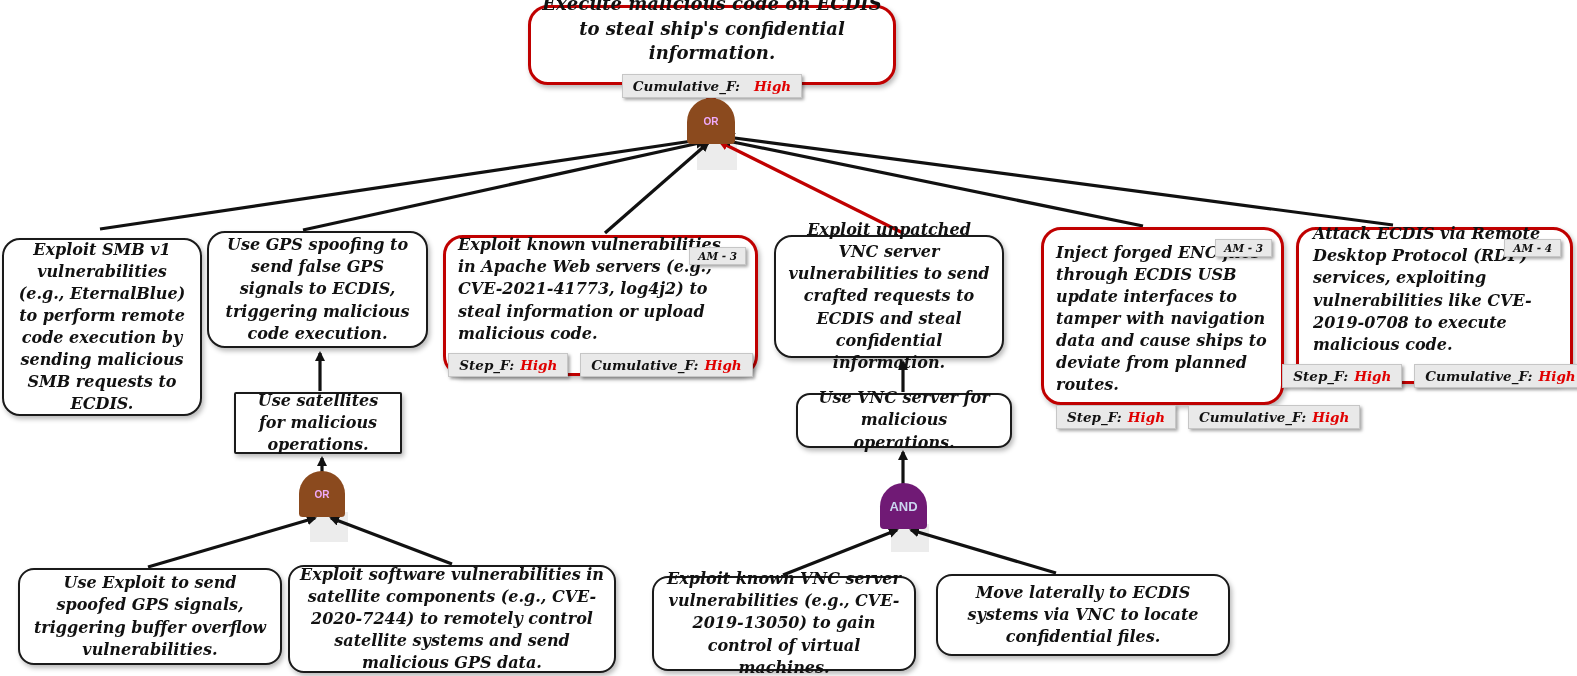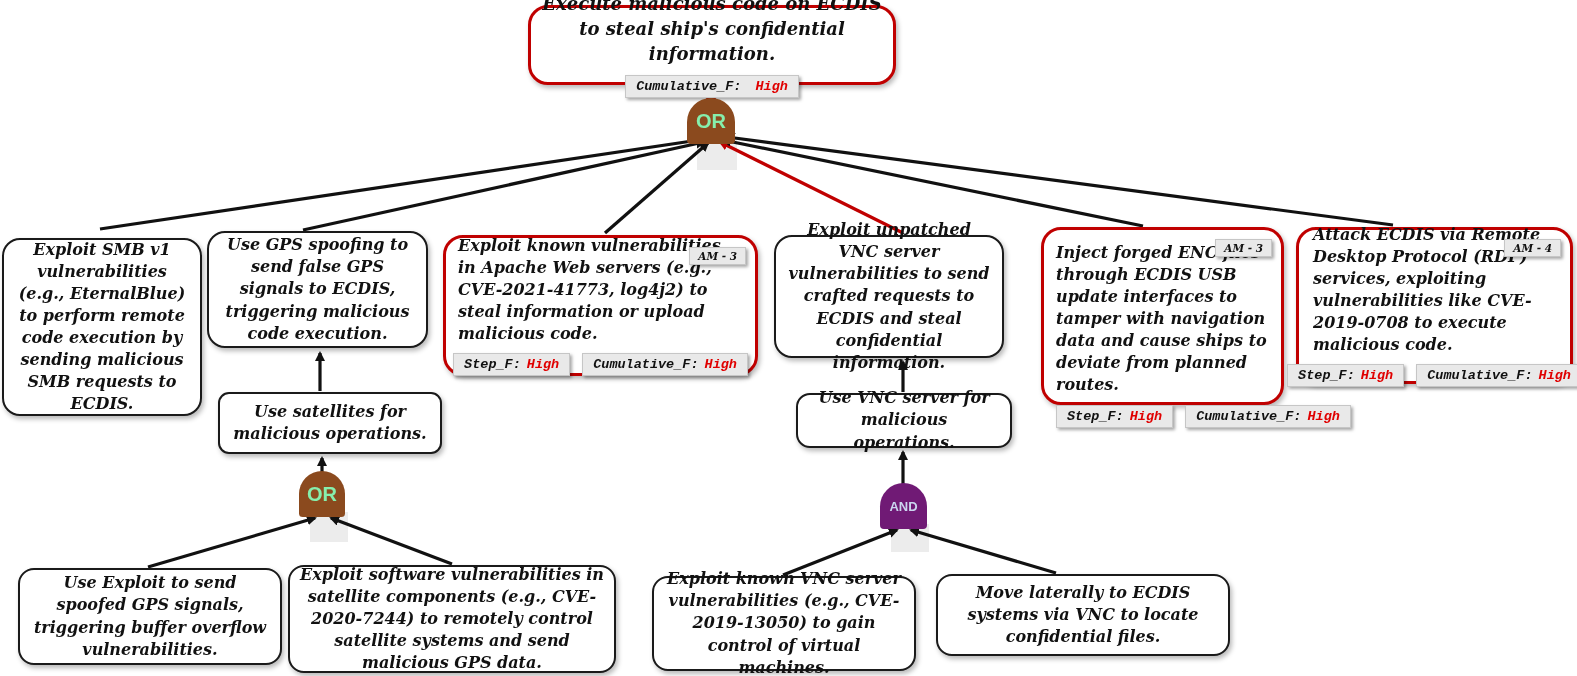--- a/index.html
+++ b/index.html
@@ -12,28 +12,28 @@
   .node .txt{font-style:italic;font-weight:bold;color:#111;font-size:16px;line-height:1.38;
              text-align:center;width:100%;}
   .node.critical{border:3px solid #C00000;border-radius:20px;}
   .node.leftalign .txt{text-align:left;}
   .am-badge{position:absolute;top:9px;right:9px;background:#E9E9E9;border:1px solid #c6c6c6;
             box-shadow:2px 2px 3px rgba(0,0,0,0.35);font-style:italic;font-weight:bold;
             font-size:10.5px;padding:2px 8px;color:#111;white-space:nowrap;}
   .metrics{display:flex;gap:12px;margin-top:8px;width:100%;justify-content:center;}
   .metrics.left{justify-content:flex-start;}
   .metric{background:#E9E9E9;border:1px solid #c6c6c6;box-shadow:2px 2px 3px rgba(0,0,0,0.35);
-          font-style:italic;font-weight:bold;font-size:13.5px;padding:3px 10px;white-space:nowrap;font-family:Liberation Mono, monospace;}
+          font-style:italic;font-weight:bold;font-size:13.5px;padding:3px 10px;white-space:nowrap;}
   .metric .lbl{color:#111;}
   .metric .val{color:#E00000;margin-left:6px;}
   .metric .val.wide{margin-left:14px;}
   .gate{position:absolute;width:48px;height:46px;border-radius:24px 24px 4px 4px;z-index:4;
         display:flex;align-items:center;justify-content:center;
         font-family:"Liberation Sans", sans-serif;font-weight:bold;}
-  .gate.or{background:#8B4A1E;color:#86efac;font-size:20px;}
+  .gate.or{background:#8B4A1E;color:#f0abfc;font-size:10px;}
   .gate.and{background:#701a75;color:#CBD5EF;font-size:13px;}
   .gate-shadow{position:absolute;background:#ECECEC;z-index:1;}
 </style>
 </head>
 <body>
 
 <div id="canvas">
 
   <div class="gate-shadow" style="left:697px;top:138px;width:40px;height:32px;"></div>
   <div class="gate-shadow" style="left:310px;top:512px;width:38px;height:30px;"></div>
@@ -132,21 +132,21 @@
     <div class="metrics">
       <span class="metric">
         <span class="lbl">Step_F:</span><span class="val">High</span>
       </span>
       <span class="metric">
         <span class="lbl">Cumulative_F:</span><span class="val">High</span>
       </span>
     </div>
   </div>
 
-  <div class="node" style="left:218px;top:392px;width:224px;height:62px;border-radius:11px;">
+  <div class="node" style="left:234px;top:392px;width:168px;height:62px;border-radius:2px;">
     <div class="txt">Use satellites for malicious operations.</div>
   </div>
 
   <div class="node" style="left:796px;top:393px;width:216px;height:55px;border-radius:14px;">
     <div class="txt">Use VNC server for malicious operations.</div>
   </div>
 
   <div class="node" style="left:18px;top:568px;width:264px;height:97px;border-radius:16px;">
     <div class="txt">Use Exploit to send spoofed GPS signals, triggering buffer overflow vulnerabilities.</div>
   </div>

